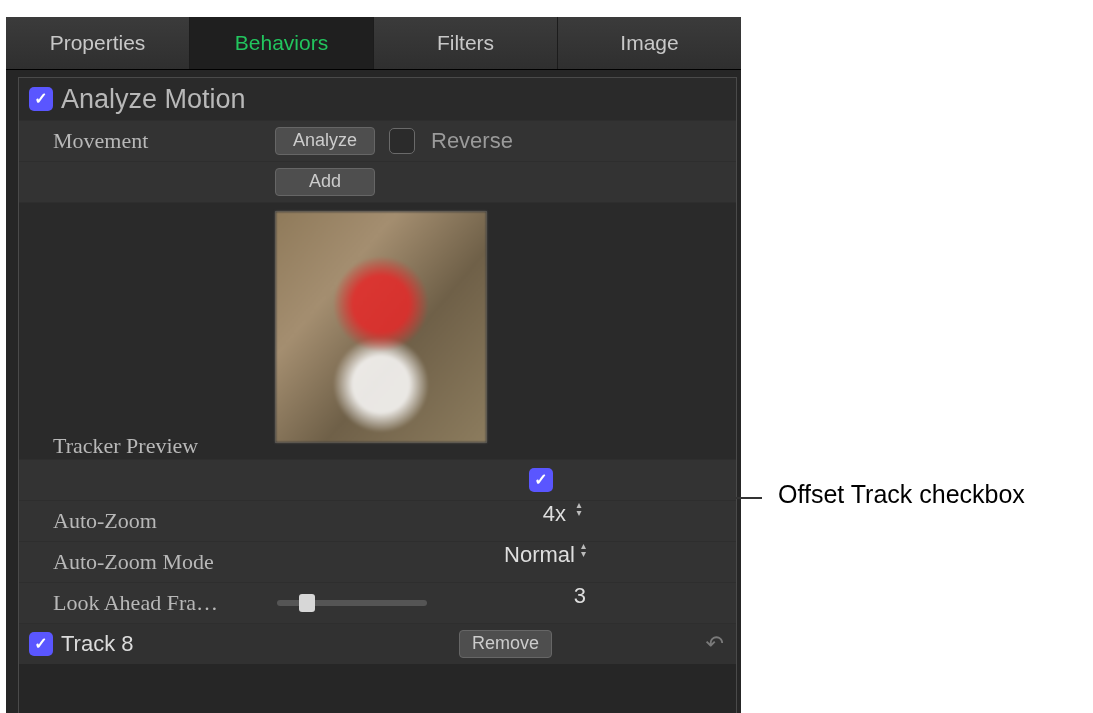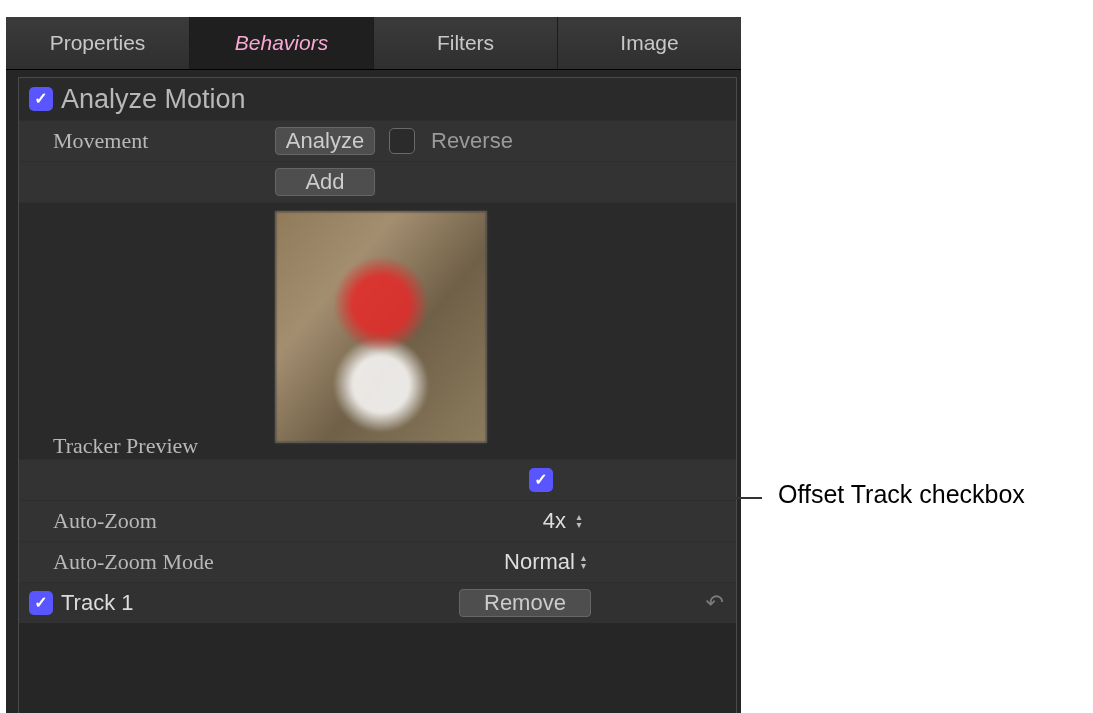--- a/index.html
+++ b/index.html
@@ -37,23 +37,22 @@
     display: flex;
     align-items: center;
     justify-content: center;
     color: #c8c8c8;
     font-size: 21px;
     border-right: 1px solid #1c1c1c;
     cursor: default;
   }
   .tab:last-child { border-right: none; }
   .tab.active {
-    color: #f9a8d4;
+    color: #22c55e;
     background: #1f1f1f;
-    font-style: italic;
   }
   .tab:not(.active) {
     background: linear-gradient(#3b3b3b,#2f2f2f);
   }
   .inspector {
     position: absolute;
     left: 12px;
     right: 4px;
     top: 60px;
     bottom: 4px;
@@ -84,26 +83,26 @@
     margin-right: 8px;
     display:flex; align-items:center; justify-content:center;
     font-size:16px;
     font-weight:700;
   }
   .cb-on { background:#5a56ff; color:#fff; }
   .cb-off { background:#2b2b2b; border:1px solid #6a6a6a; color:transparent;}
   .btn {
     display:flex; align-items:center; justify-content:center;
     height:28px;
-    padding:0 24px;
+    padding:0 12px;
     background:#4e4e4e;
     border:1px solid #666;
     border-radius:4px;
     color:#ccc;
-    font-size:22px;
+    font-size:18px;
     margin-right:14px;
     box-sizing: border-box;
   }
   .btn-small { width: 100px; }
   .col-controls {
     position:absolute;
     left: 256px;
     top:0; bottom:0;
     display:flex; align-items:center;
   }
@@ -151,21 +150,21 @@
     background:#d7d7d7;
     border-radius:3px;
     left: 22px;
   }
   .val-center {
     position:absolute;
     left: 490px;
     right:150px;
     top:0; bottom:0;
     display:flex;
-    align-items:center;
+    align-items:flex-start;
     justify-content:flex-end;
     color:#dedede;
   }
   .row.bottom {
     background:#313131;
   }
   .reset-arrow {
     position:absolute;
     right:12px;
     top:0; bottom:0;
@@ -271,24 +270,35 @@
         <div class="label fix">Auto-Zoom Mode</div>
         <div class="val-center">
           <span>Normal</span>
           <div class="stepper-arrows">
               <span>▴</span>
               <span>▾</span>
             </div>
         </div>
       </div>
 
+      <div class="row sub">
+        <div class="label fix" style="max-width:180px">Look Ahead Fra…</div>
+        <div style="position:absolute; left:250px; top:0; bottom:0; display:flex; align-items:center;">
+          <div class="slider">
+            <div class="slider-thumb"></div>
+          </div>
+        </div>
+        <div class="val-center">
+          <span>3</span>
+        </div>
+      </div>
 
       <div class="row bottom" style="padding-left:10px">
         <div class="cb-wrap cb-on">✓</div>
-        <div class="label" style="color:#dcdcdc">Track 1</div>
+        <div class="label" style="color:#dcdcdc">Track 8</div>
         <div class="remove-pos">
           <div class="btn">
               <span>Remove</span>
             </div>
         </div>
         <div class="reset-arrow">↶</div>
       </div>
 
     </div>
   </div>

